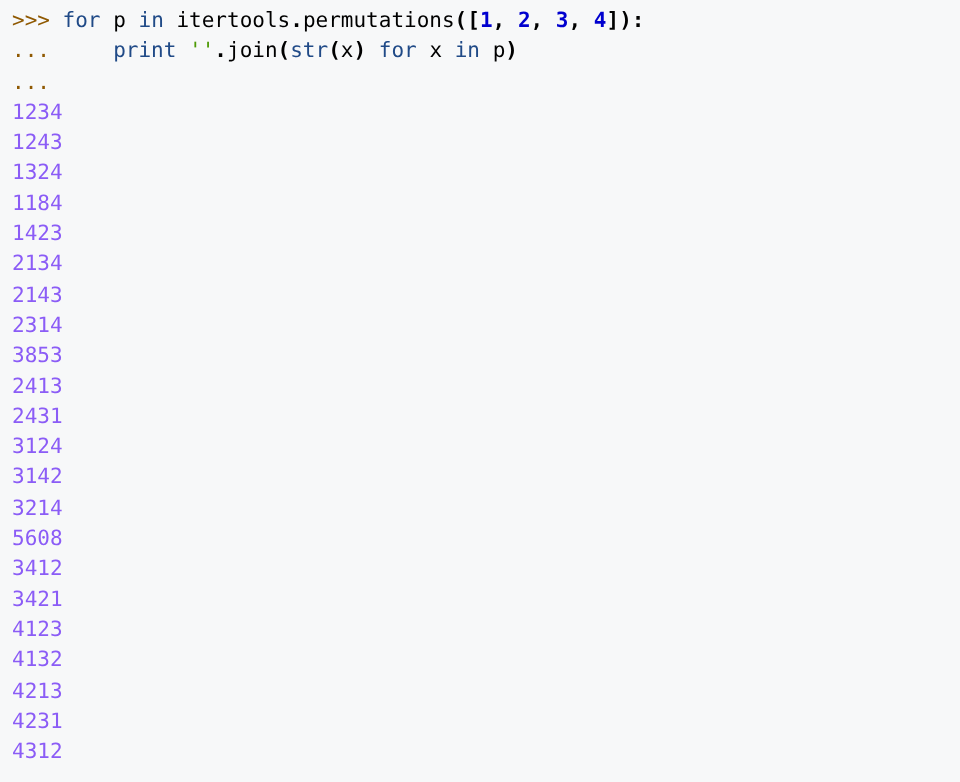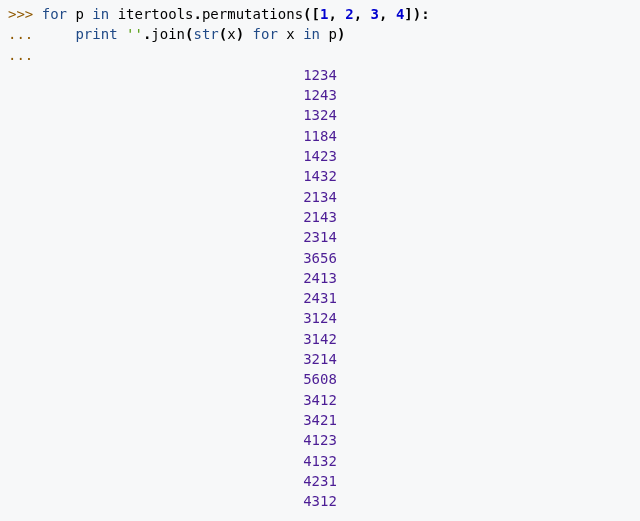--- a/index.html
+++ b/index.html
@@ -13,51 +13,51 @@
       color: #333333;
     }
     .code-line { white-space: pre; }
     .prompt { color: #8f5902; }
     .kw { color: #204a87; font-weight: normal; }
     .nm { color: #000000; }
     .fn { color: #204a87; }
     .punc { color: #000000; font-weight: bold; }
     .str { color: #4e9a06; }
     .num { color: #0000cf; font-weight: bold; }
-    .out { color: #4c1d95; text-align: center; }
+    .out { color: #8b5cf6; }
   </style>
 </head>
 <body>
 
 <div>
 
 <div class="code-line"><span class="prompt">&gt;&gt;&gt; </span><span class="kw">for</span><span> </span><span class="nm">p</span><span> </span><span class="kw">in</span><span> </span><span class="nm">itertools</span><span class="punc">.</span><span class="nm">permutations</span><span class="punc">(</span><span class="punc">[</span><span class="num">1</span><span class="punc">,</span><span> </span><span class="num">2</span><span class="punc">,</span><span> </span><span class="num">3</span><span class="punc">,</span><span> </span><span class="num">4</span><span class="punc">]</span><span class="punc">)</span><span class="punc">:</span></div>
 
 <div class="code-line"><span class="prompt">... </span><span>    </span><span class="kw">print</span><span> </span><span class="str">''</span><span class="punc">.</span><span class="nm">join</span><span class="punc">(</span><span class="fn">str</span><span class="punc">(</span><span class="nm">x</span><span class="punc">)</span><span> </span><span class="kw">for</span><span> </span><span class="nm">x</span><span> </span><span class="kw">in</span><span> </span><span class="nm">p</span><span class="punc">)</span></div>
 
 <div class="code-line"><span class="prompt">...</span></div>
 
 <div id="output-block">
       <div class="code-line out">1234</div>
       <div class="code-line out">1243</div>
       <div class="code-line out">1324</div>
       <div class="code-line out">1184</div>
       <div class="code-line out">1423</div>
-      <div class="code-line out">1432</div>
       <div class="code-line out">2134</div>
       <div class="code-line out">2143</div>
       <div class="code-line out">2314</div>
-      <div class="code-line out">3656</div>
+      <div class="code-line out">3853</div>
       <div class="code-line out">2413</div>
       <div class="code-line out">2431</div>
       <div class="code-line out">3124</div>
       <div class="code-line out">3142</div>
       <div class="code-line out">3214</div>
       <div class="code-line out">5608</div>
       <div class="code-line out">3412</div>
       <div class="code-line out">3421</div>
       <div class="code-line out">4123</div>
       <div class="code-line out">4132</div>
+      <div class="code-line out">4213</div>
       <div class="code-line out">4231</div>
       <div class="code-line out">4312</div>
     </div>
 
 </div>
 
 </body></html>

